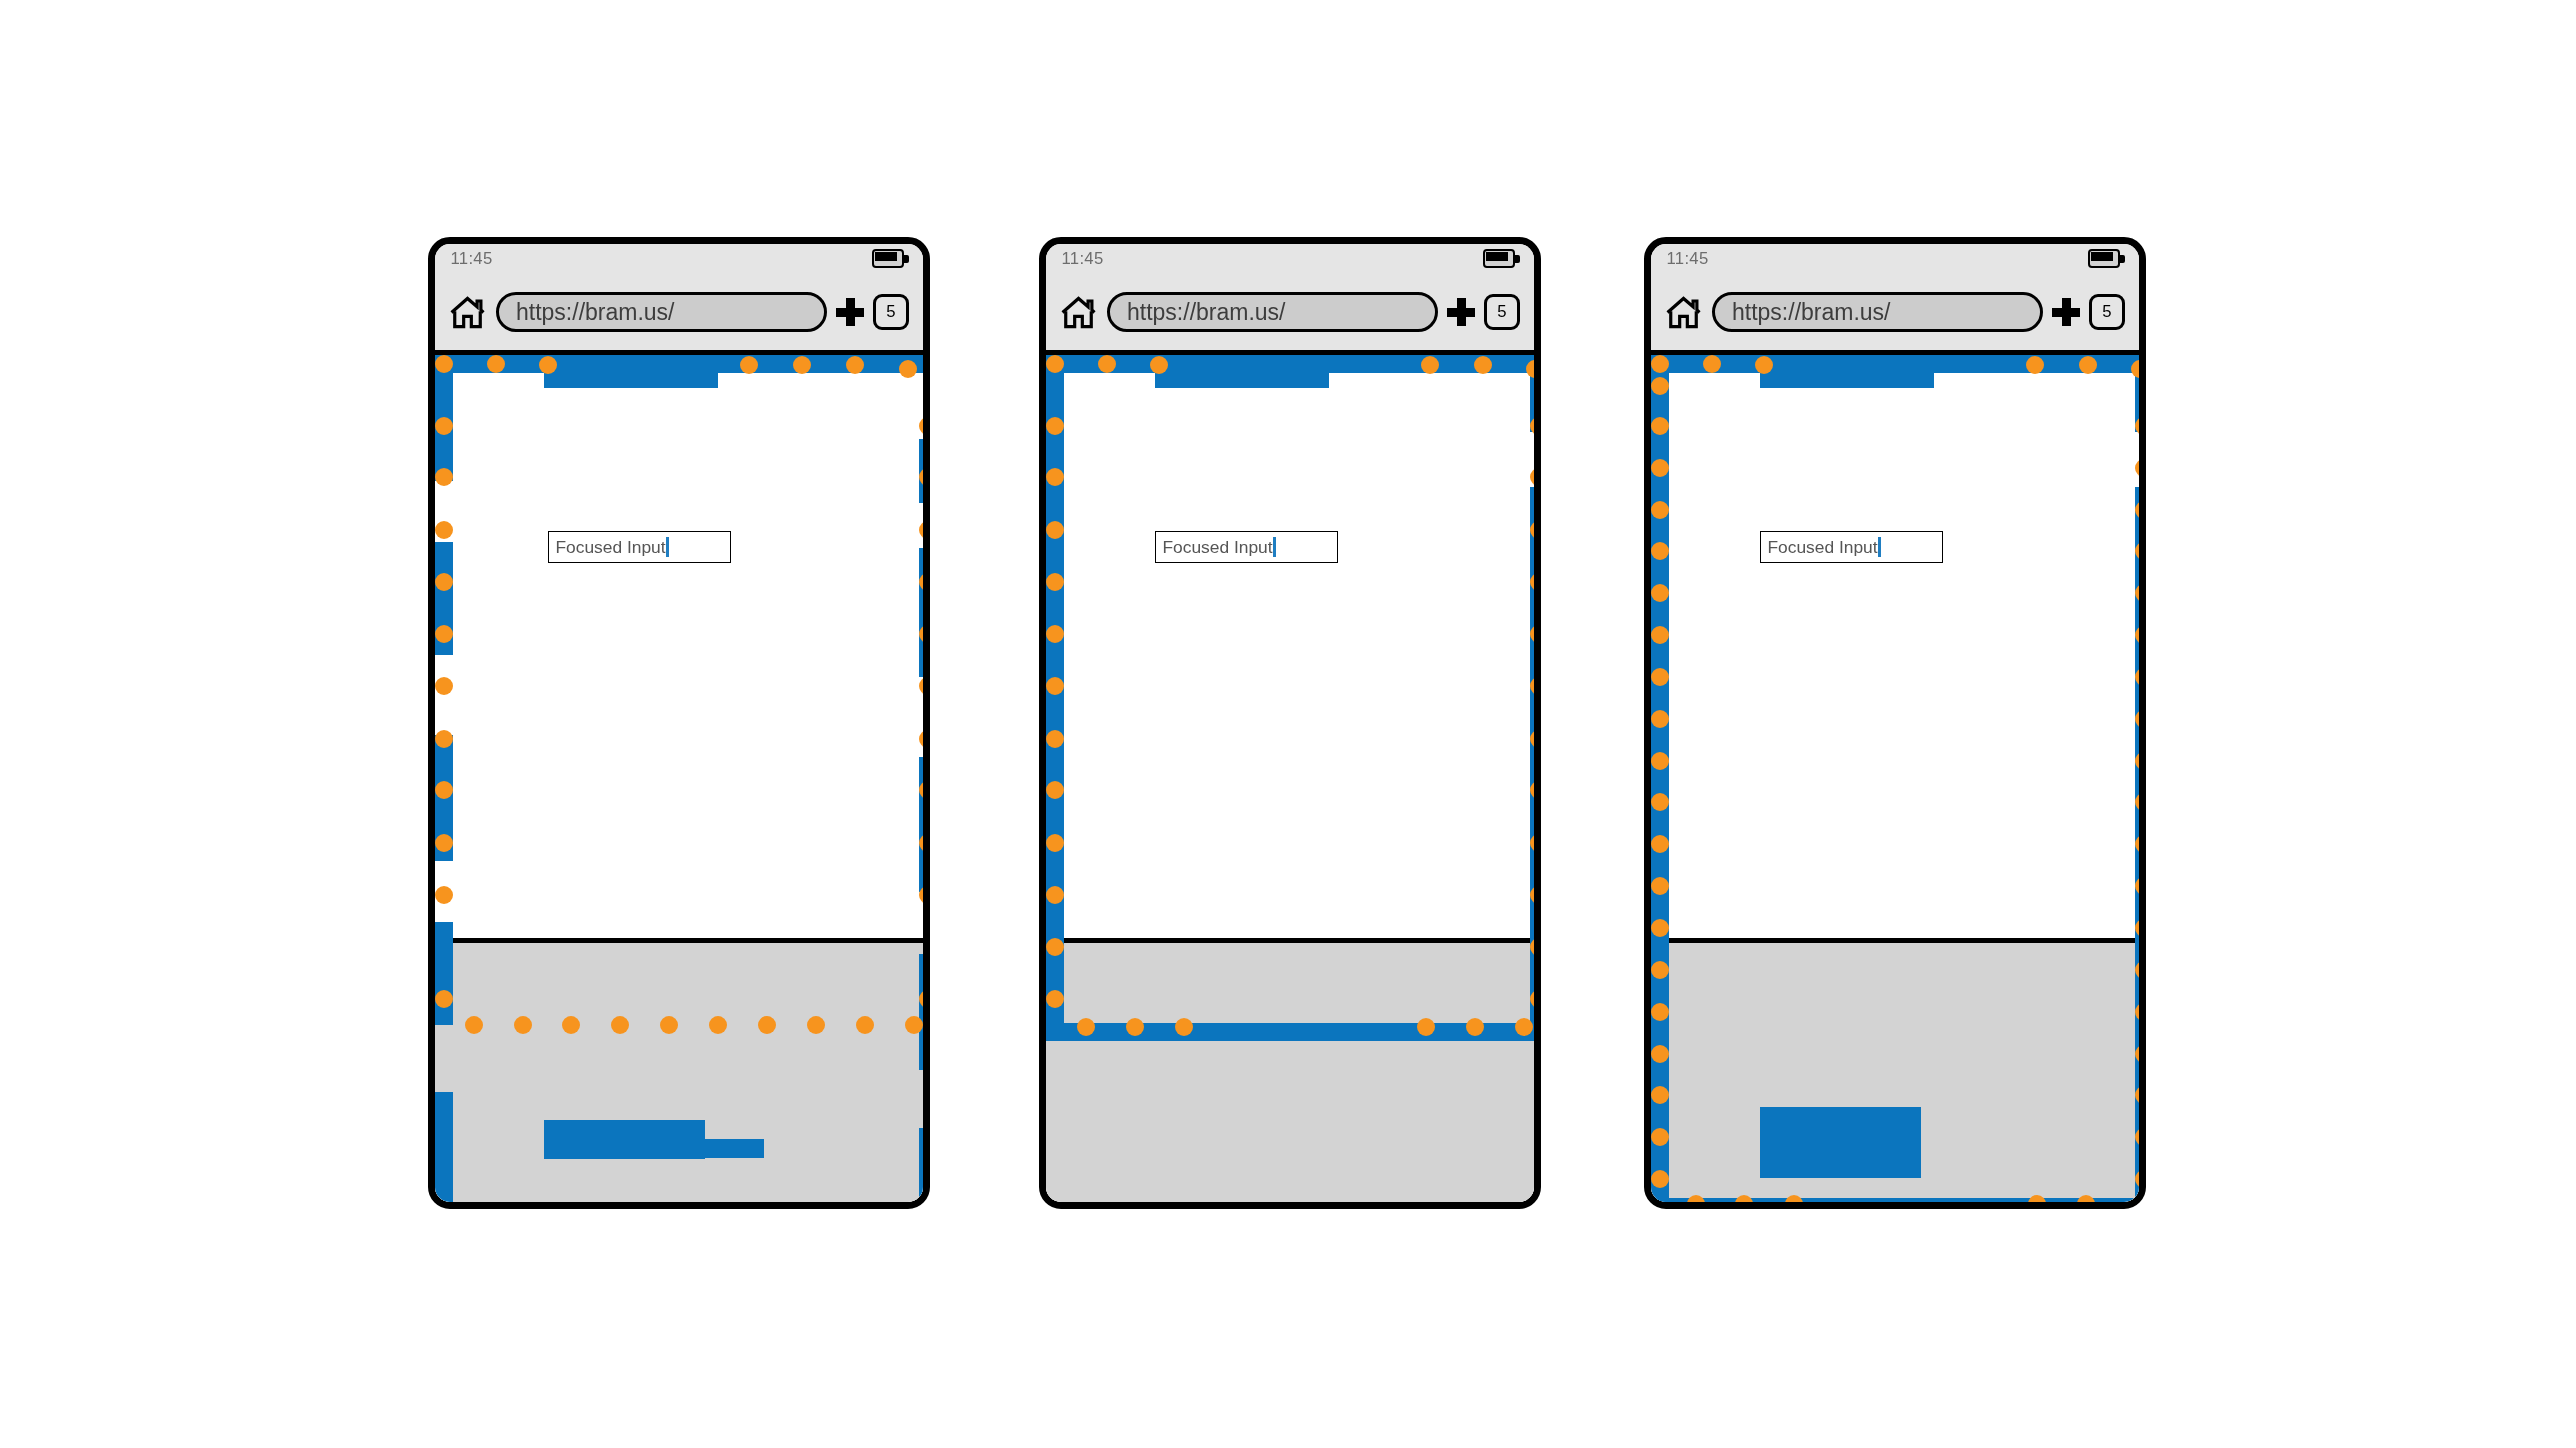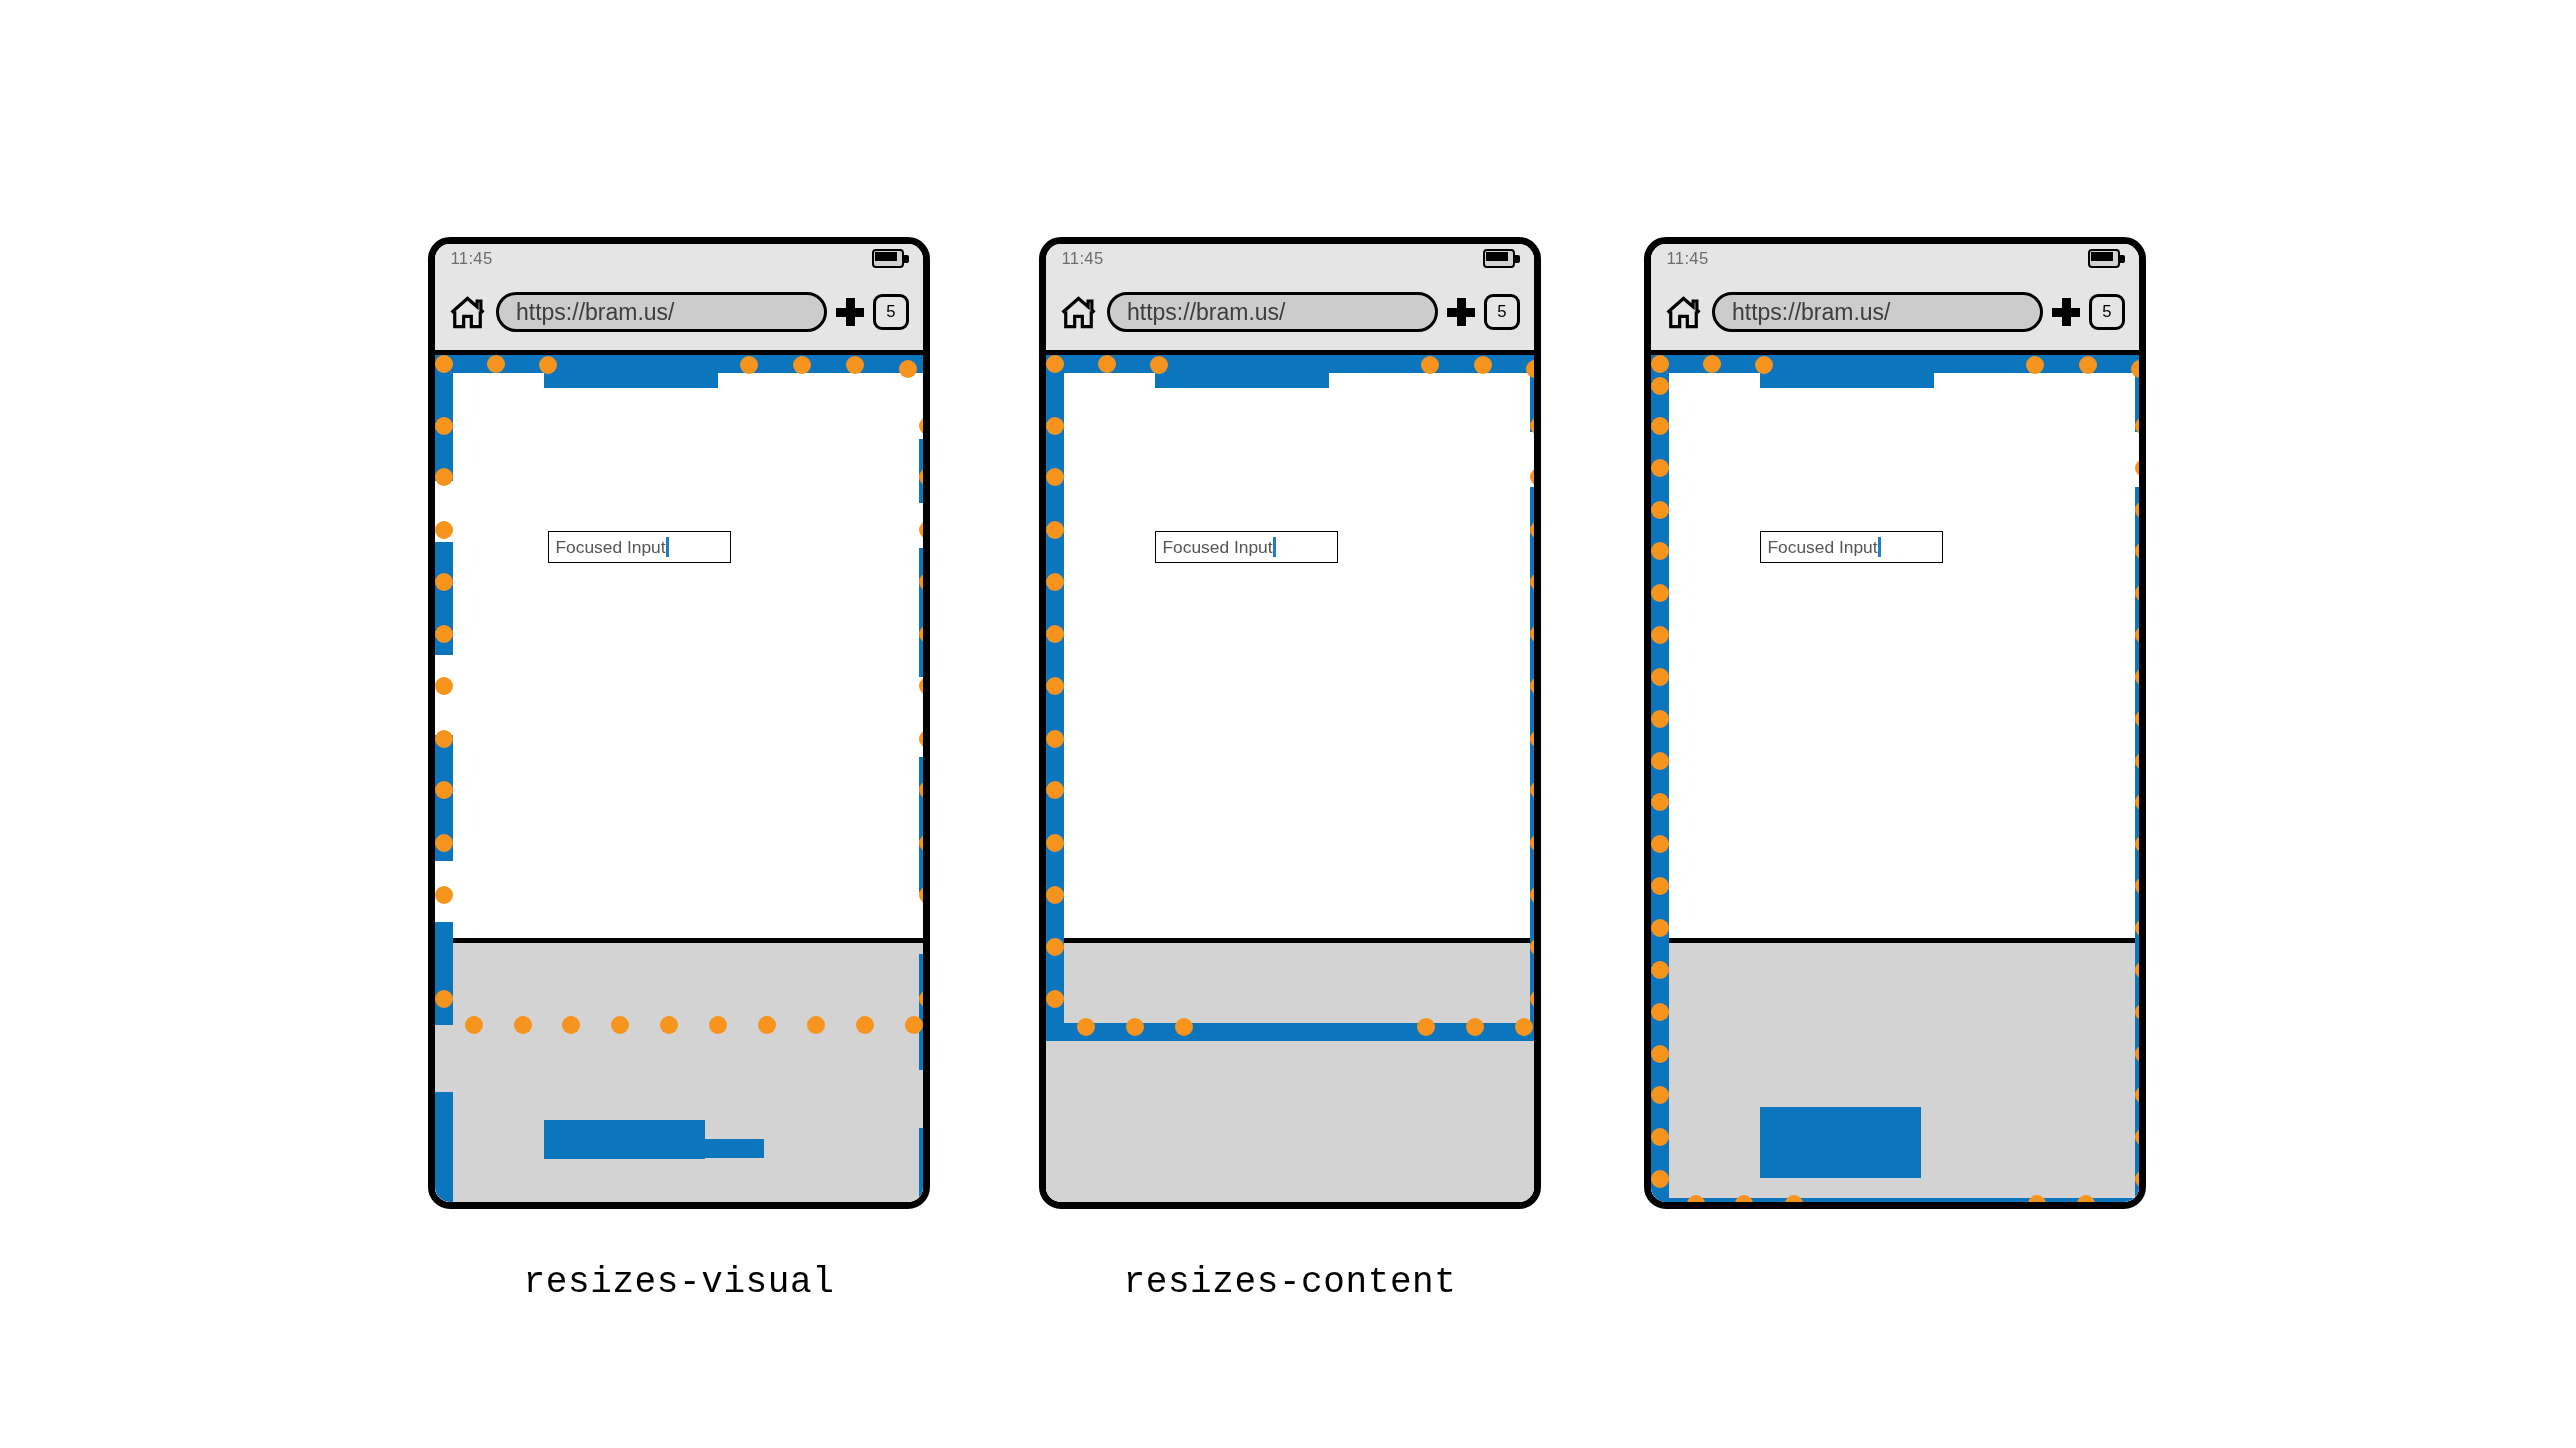--- a/index.html
+++ b/index.html
@@ -440,17 +440,15 @@
       <div class="dot" style="left:493px;top:824px;"></div>
 
       <div class="dot" style="left:45px;top:849px;"></div>
       <div class="dot" style="left:93px;top:849px;"></div>
       <div class="dot" style="left:143px;top:849px;"></div>
       <div class="dot" style="left:386px;top:849px;"></div>
       <div class="dot" style="left:435px;top:849px;"></div>
     </div>
   </div>
 
-  <div class="caption" style="left:428px;top:1262px;width:502px;">resizes-visual</div>
-  <div class="caption" style="left:1039px;top:1262px;width:502px;">resizes-content</div>
 
 </div>
 
 
 </body></html>

